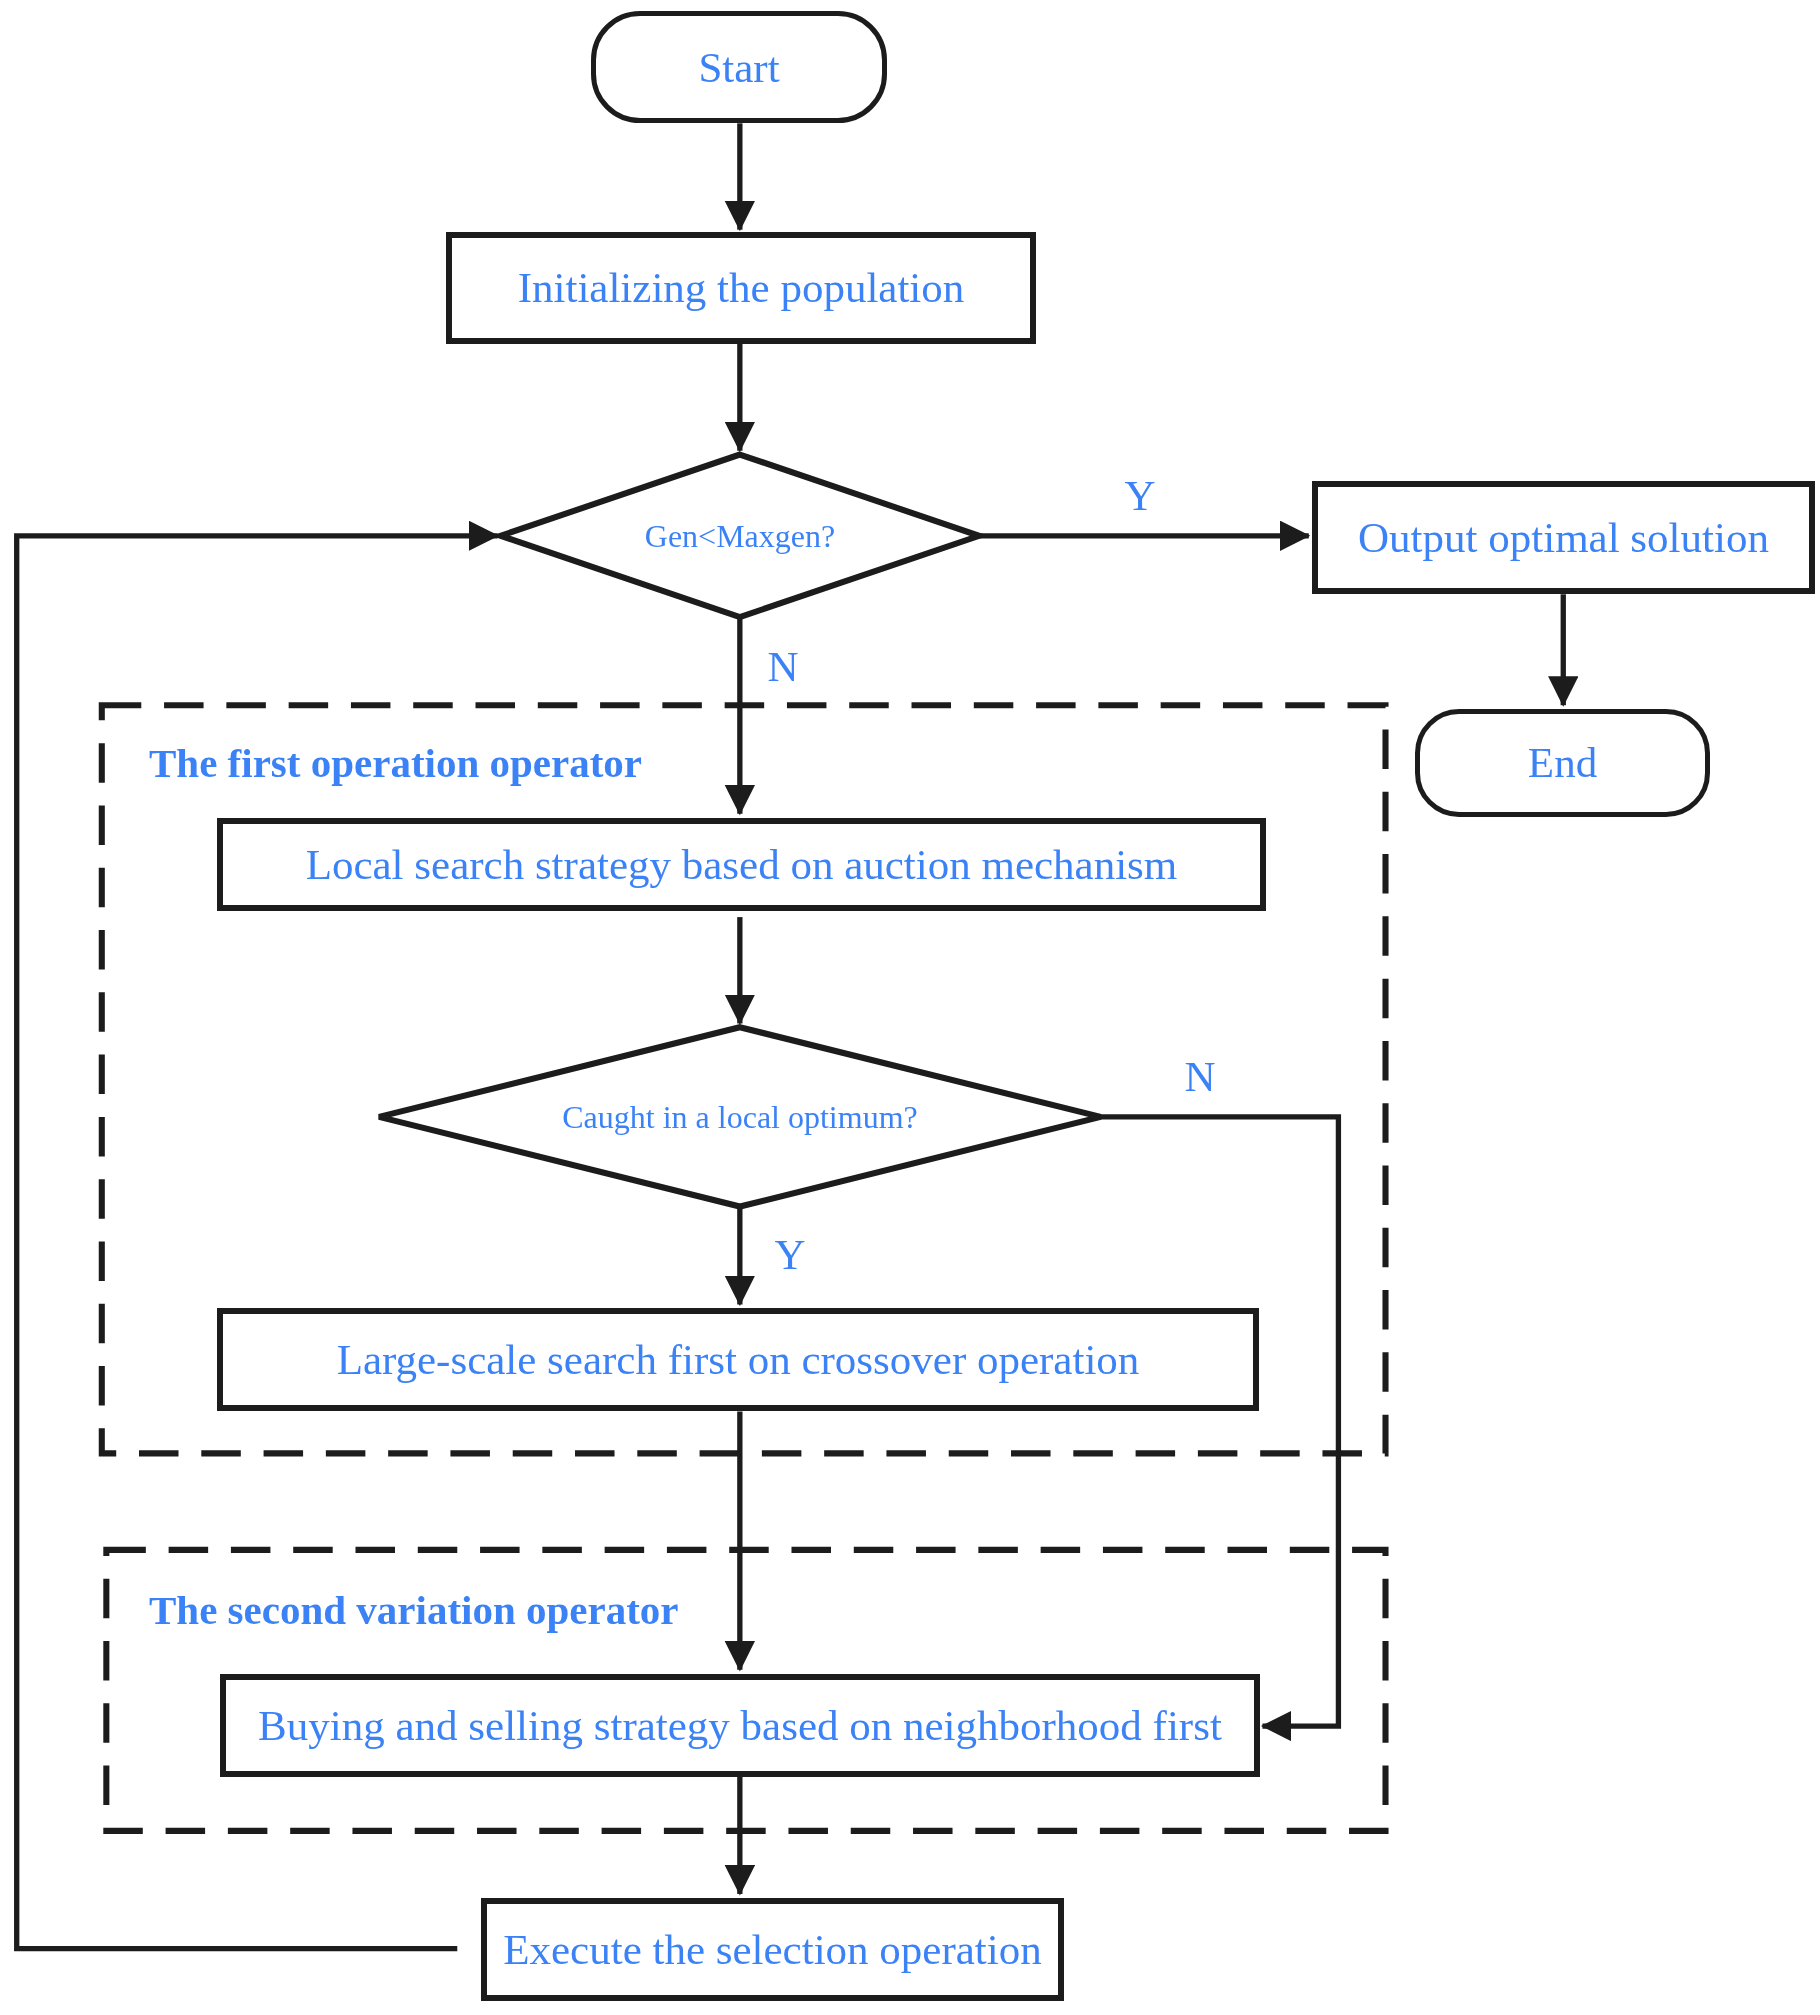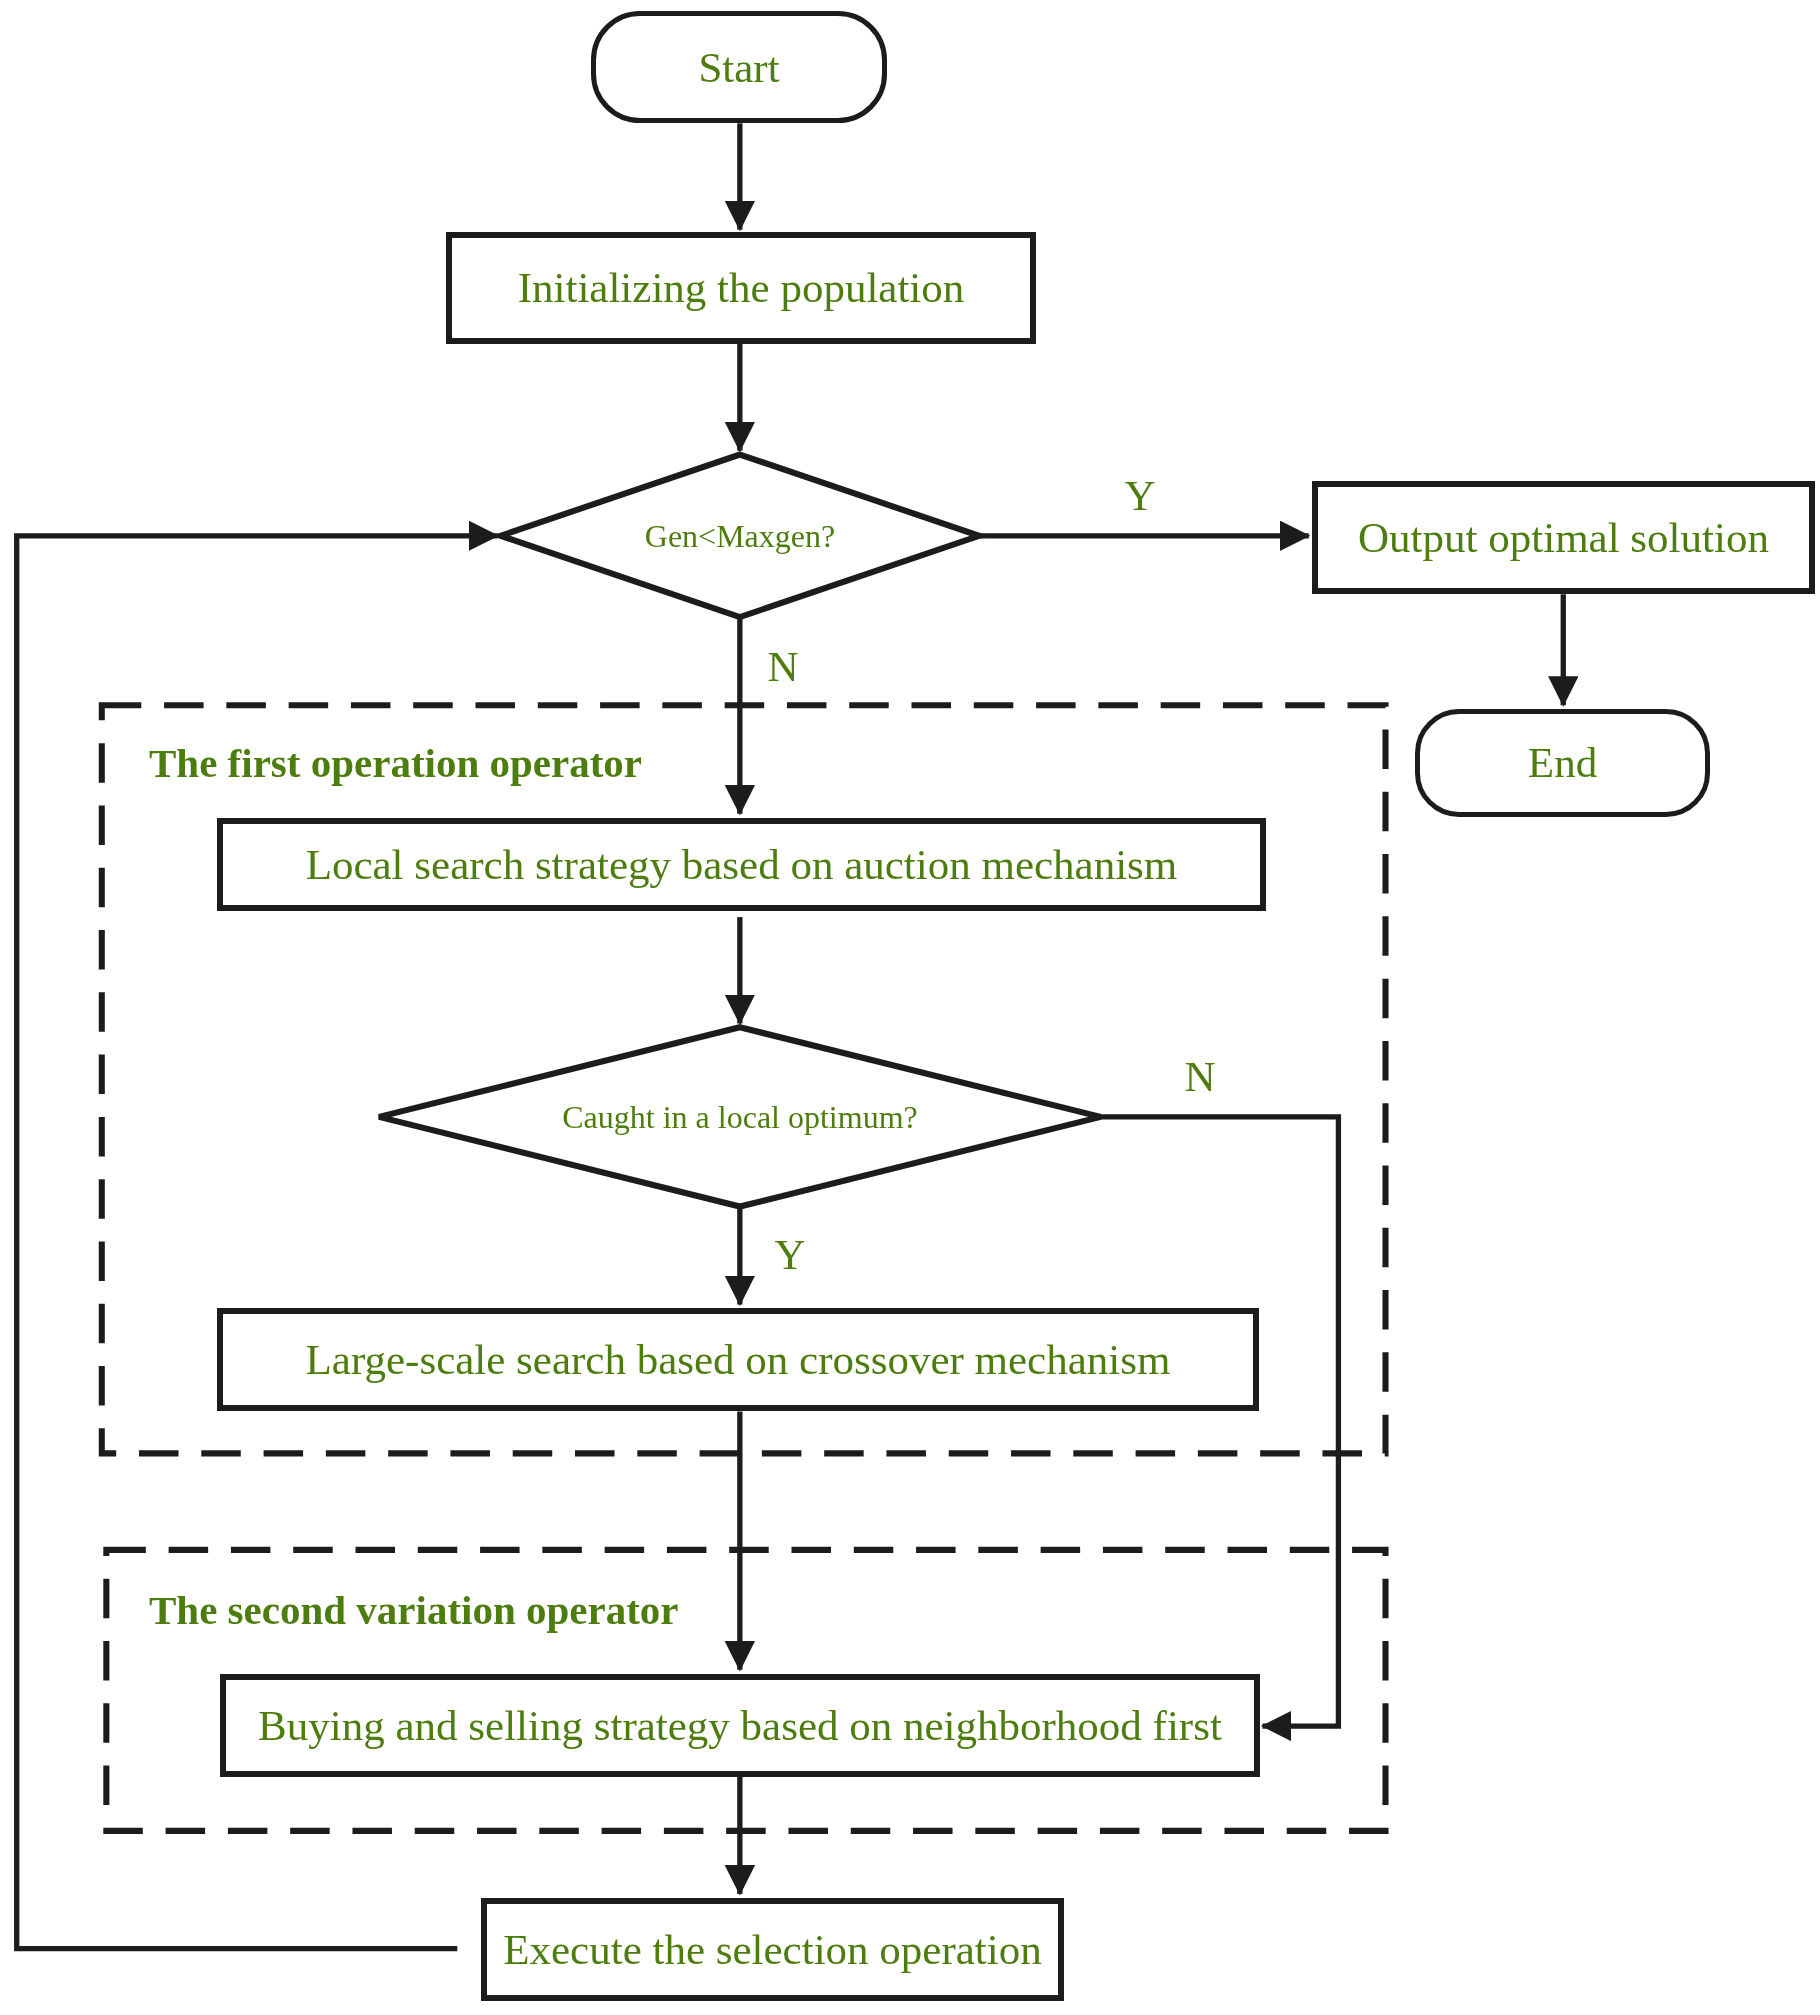--- a/index.html
+++ b/index.html
@@ -6,21 +6,21 @@
     margin: 0;
     padding: 0;
     background: #ffffff;
   }
   .stage {
     position: relative;
     width: 1820px;
     height: 2015px;
     background: #ffffff;
     font-family: "Liberation Serif", "DejaVu Serif", serif;
-    color: #4d7c0f;
+    color: #3b82f6;
     overflow: hidden;
   }
   .stage svg.wires {
     position: absolute;
     left: 0;
     top: 0;
     width: 1820px;
     height: 2015px;
   }
   .node {
@@ -127,21 +127,21 @@
 
   <div class="node terminator" id="n-end">
     <span>End</span>
   </div>
 
   <div class="node" id="n-local">
     <span>Local search strategy based on auction mechanism</span>
   </div>
 
   <div class="node" id="n-large">
-    <span>Large-scale search based on crossover mechanism</span>
+    <span>Large-scale search first on crossover operation</span>
   </div>
 
   <div class="node" id="n-buysell">
     <span>Buying and selling strategy based on neighborhood first</span>
   </div>
 
   <div class="node" id="n-select">
     <span>Execute the selection operation</span>
   </div>
 

